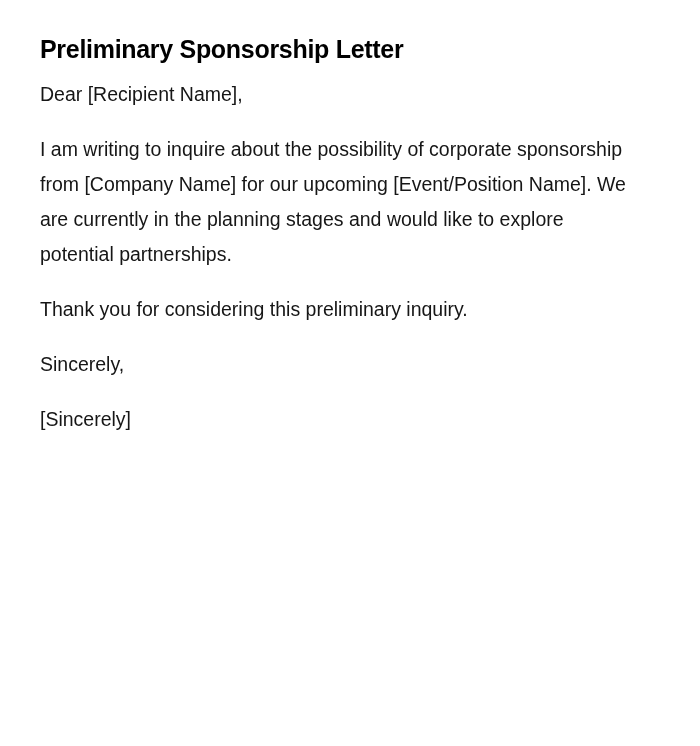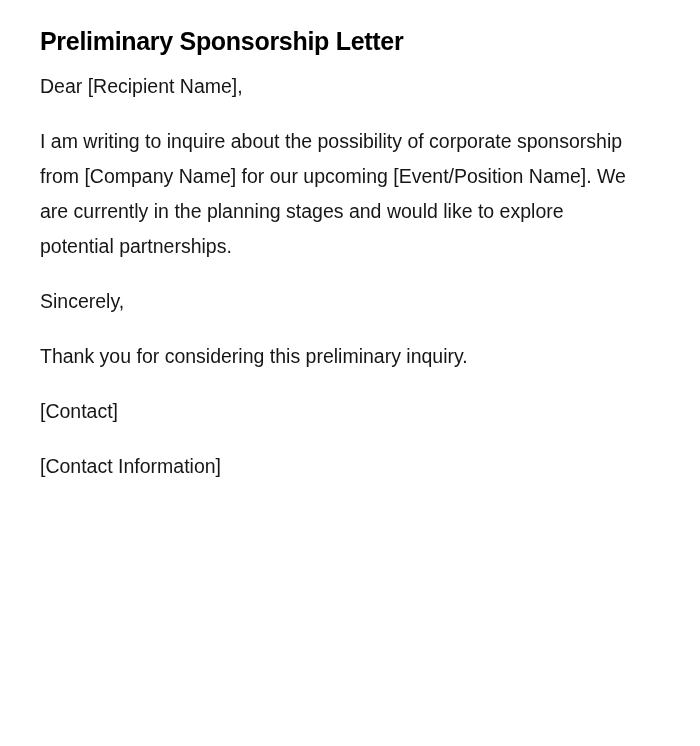--- a/index.html
+++ b/index.html
@@ -17,36 +17,35 @@
     .page {
       padding: 24px 40px 0 40px;
       box-sizing: border-box;
       width: 700px;
     }
     .title {
       font-family: "Liberation Sans", sans-serif;
       font-weight: bold;
       font-size: 25px;
       line-height: 34px;
-      margin: 0 0 11px 0;
+      margin: 8px 0 11px 0;
       letter-spacing: -0.3px;
       color: #000000;
     }
     .para {
       font-size: 19.5px;
       line-height: 35px;
       margin: 0 12px 20px 0;
       color: #161616;
       width: 600px;
     }
   </style>
 </head>
 <body>
 
 <div class="page">
   <h1 class="title">Preliminary Sponsorship Letter</h1>
   <p class="para">Dear [Recipient Name],</p>
   <p class="para">I am writing to inquire about the possibility of corporate sponsorship from [Company Name] for our upcoming [Event/Position Name]. We are currently in the planning stages and would like to explore potential partnerships.</p>
+  <p class="para">Thank you for considering this preliminary inquiry.</p>
   <p class="para">Sincerely,</p>
-  <p class="para">Thank you for considering this preliminary inquiry.</p>
-  <p class="para">[Contact]</p>
-  <p class="para">[Contact Information]</p>
+  <p class="para">[Sincerely]</p>
 </div>
 
 </body></html>

